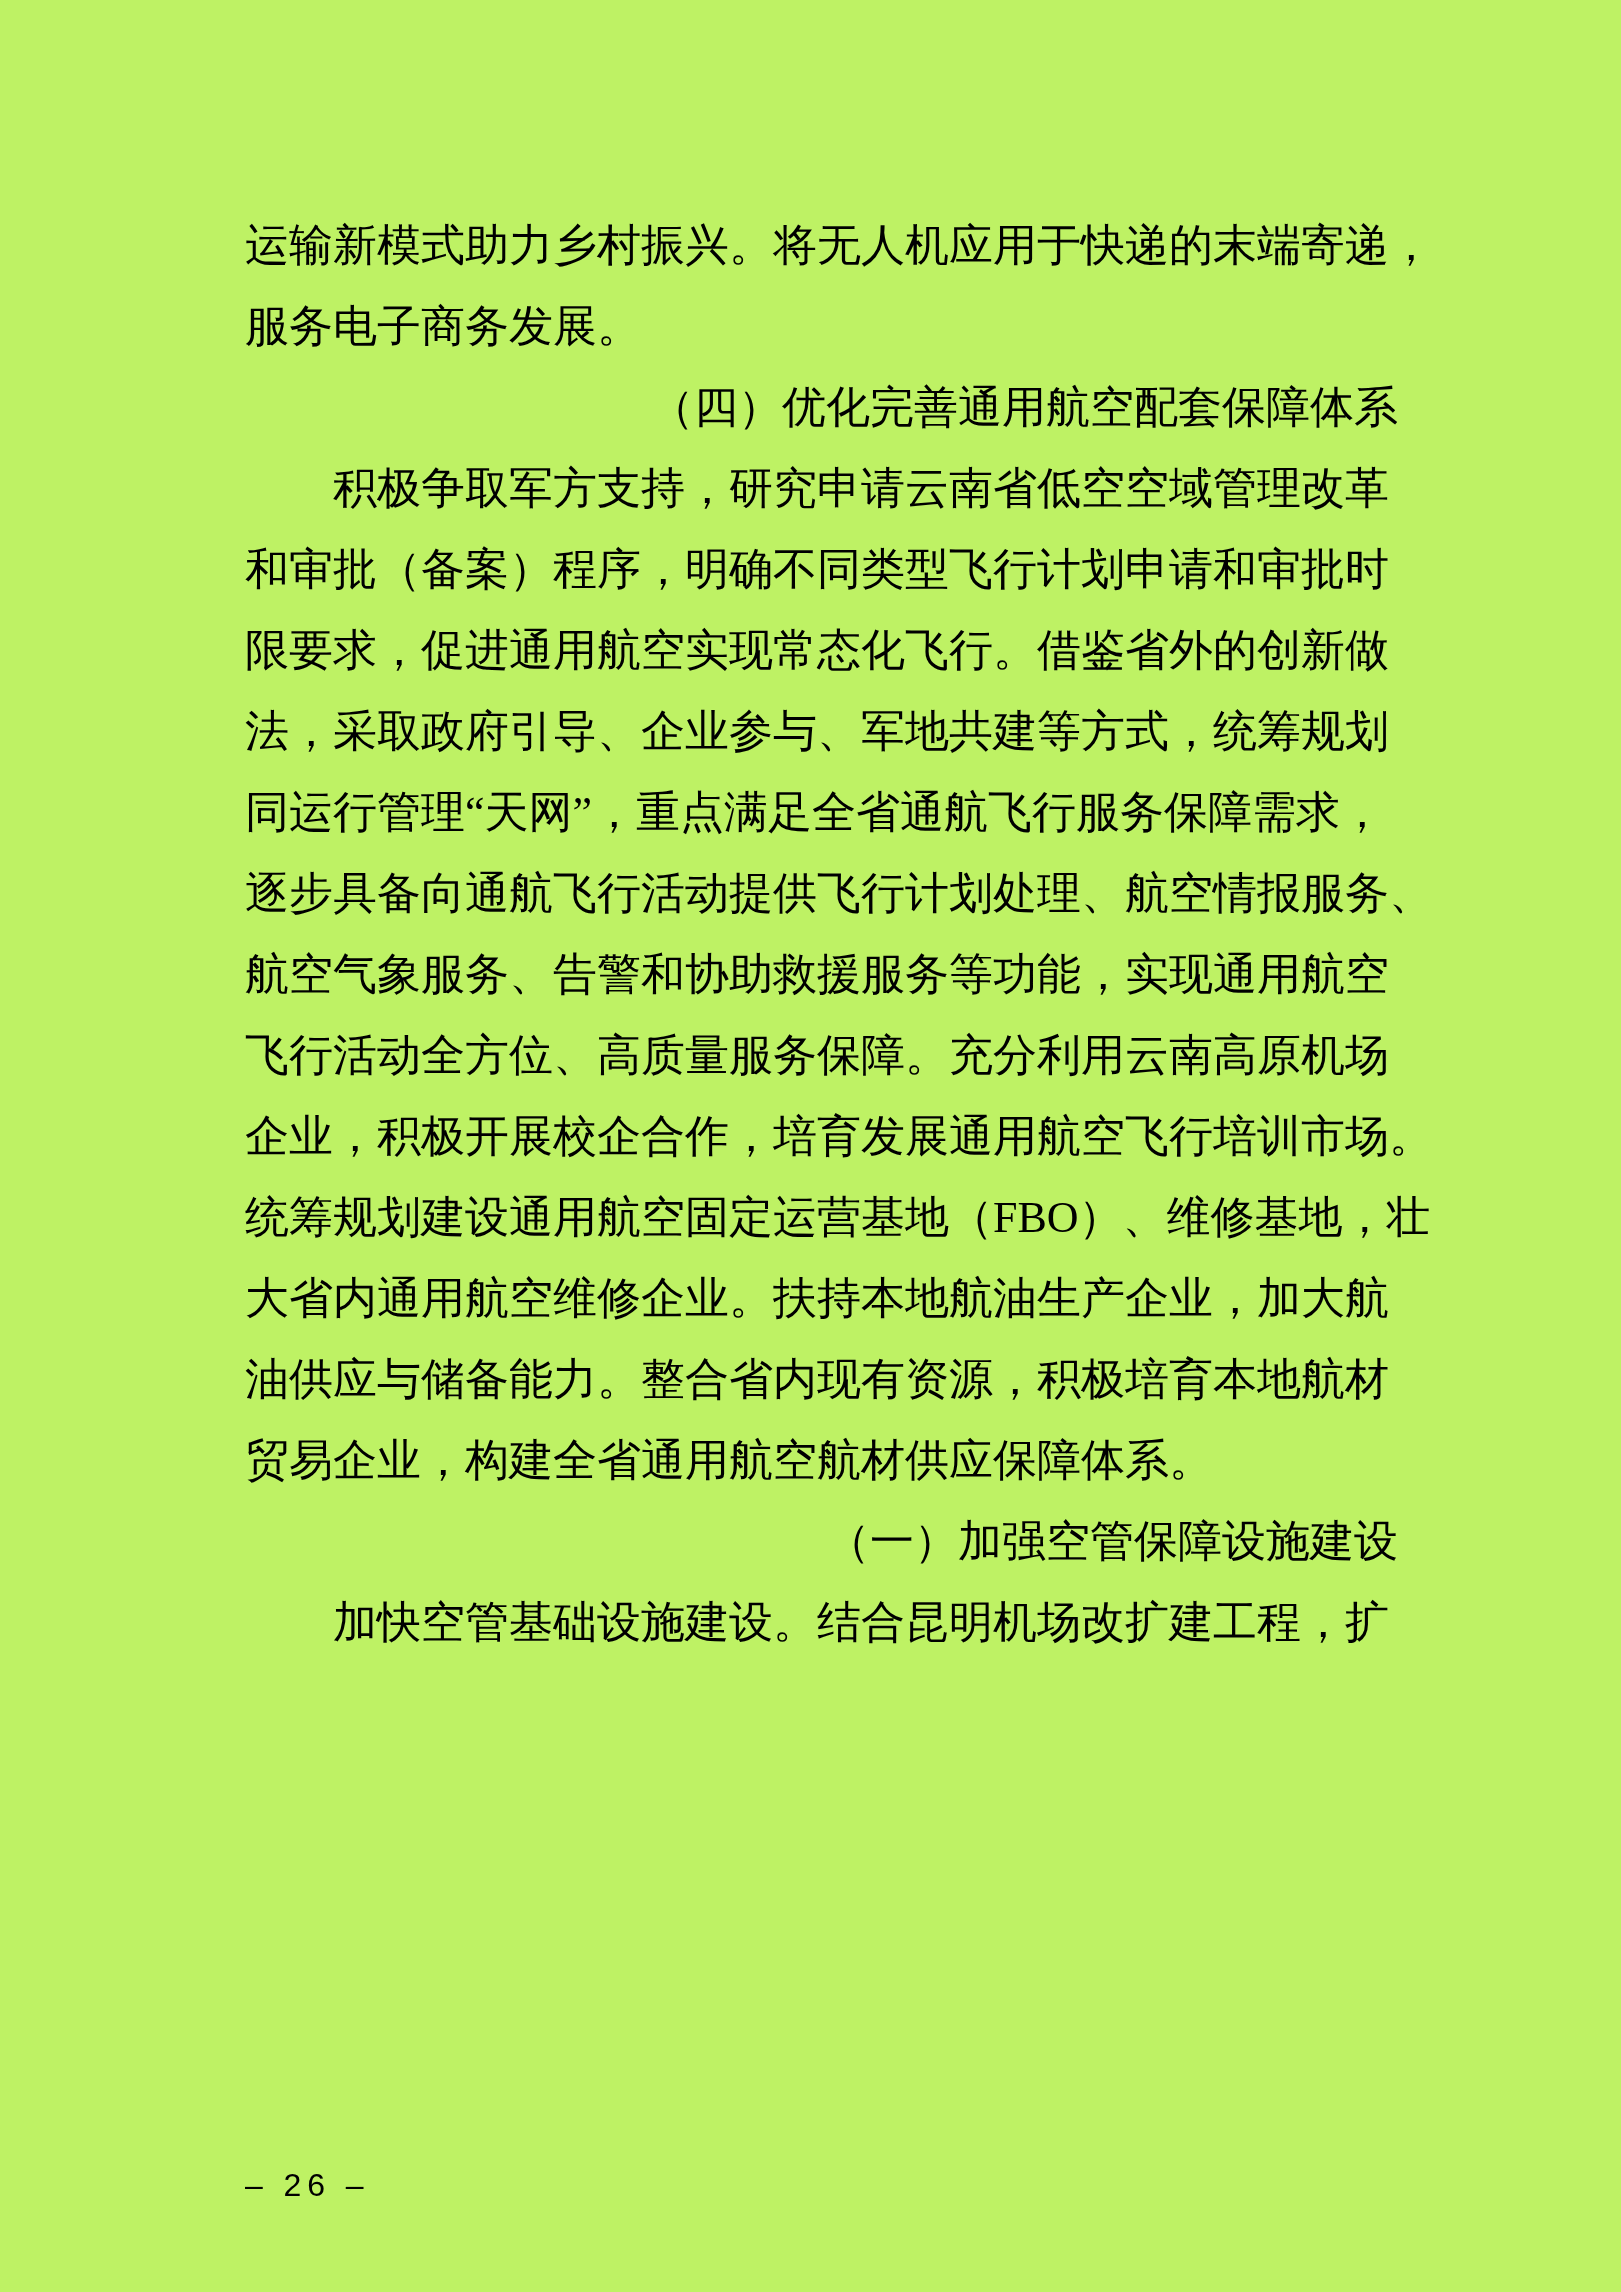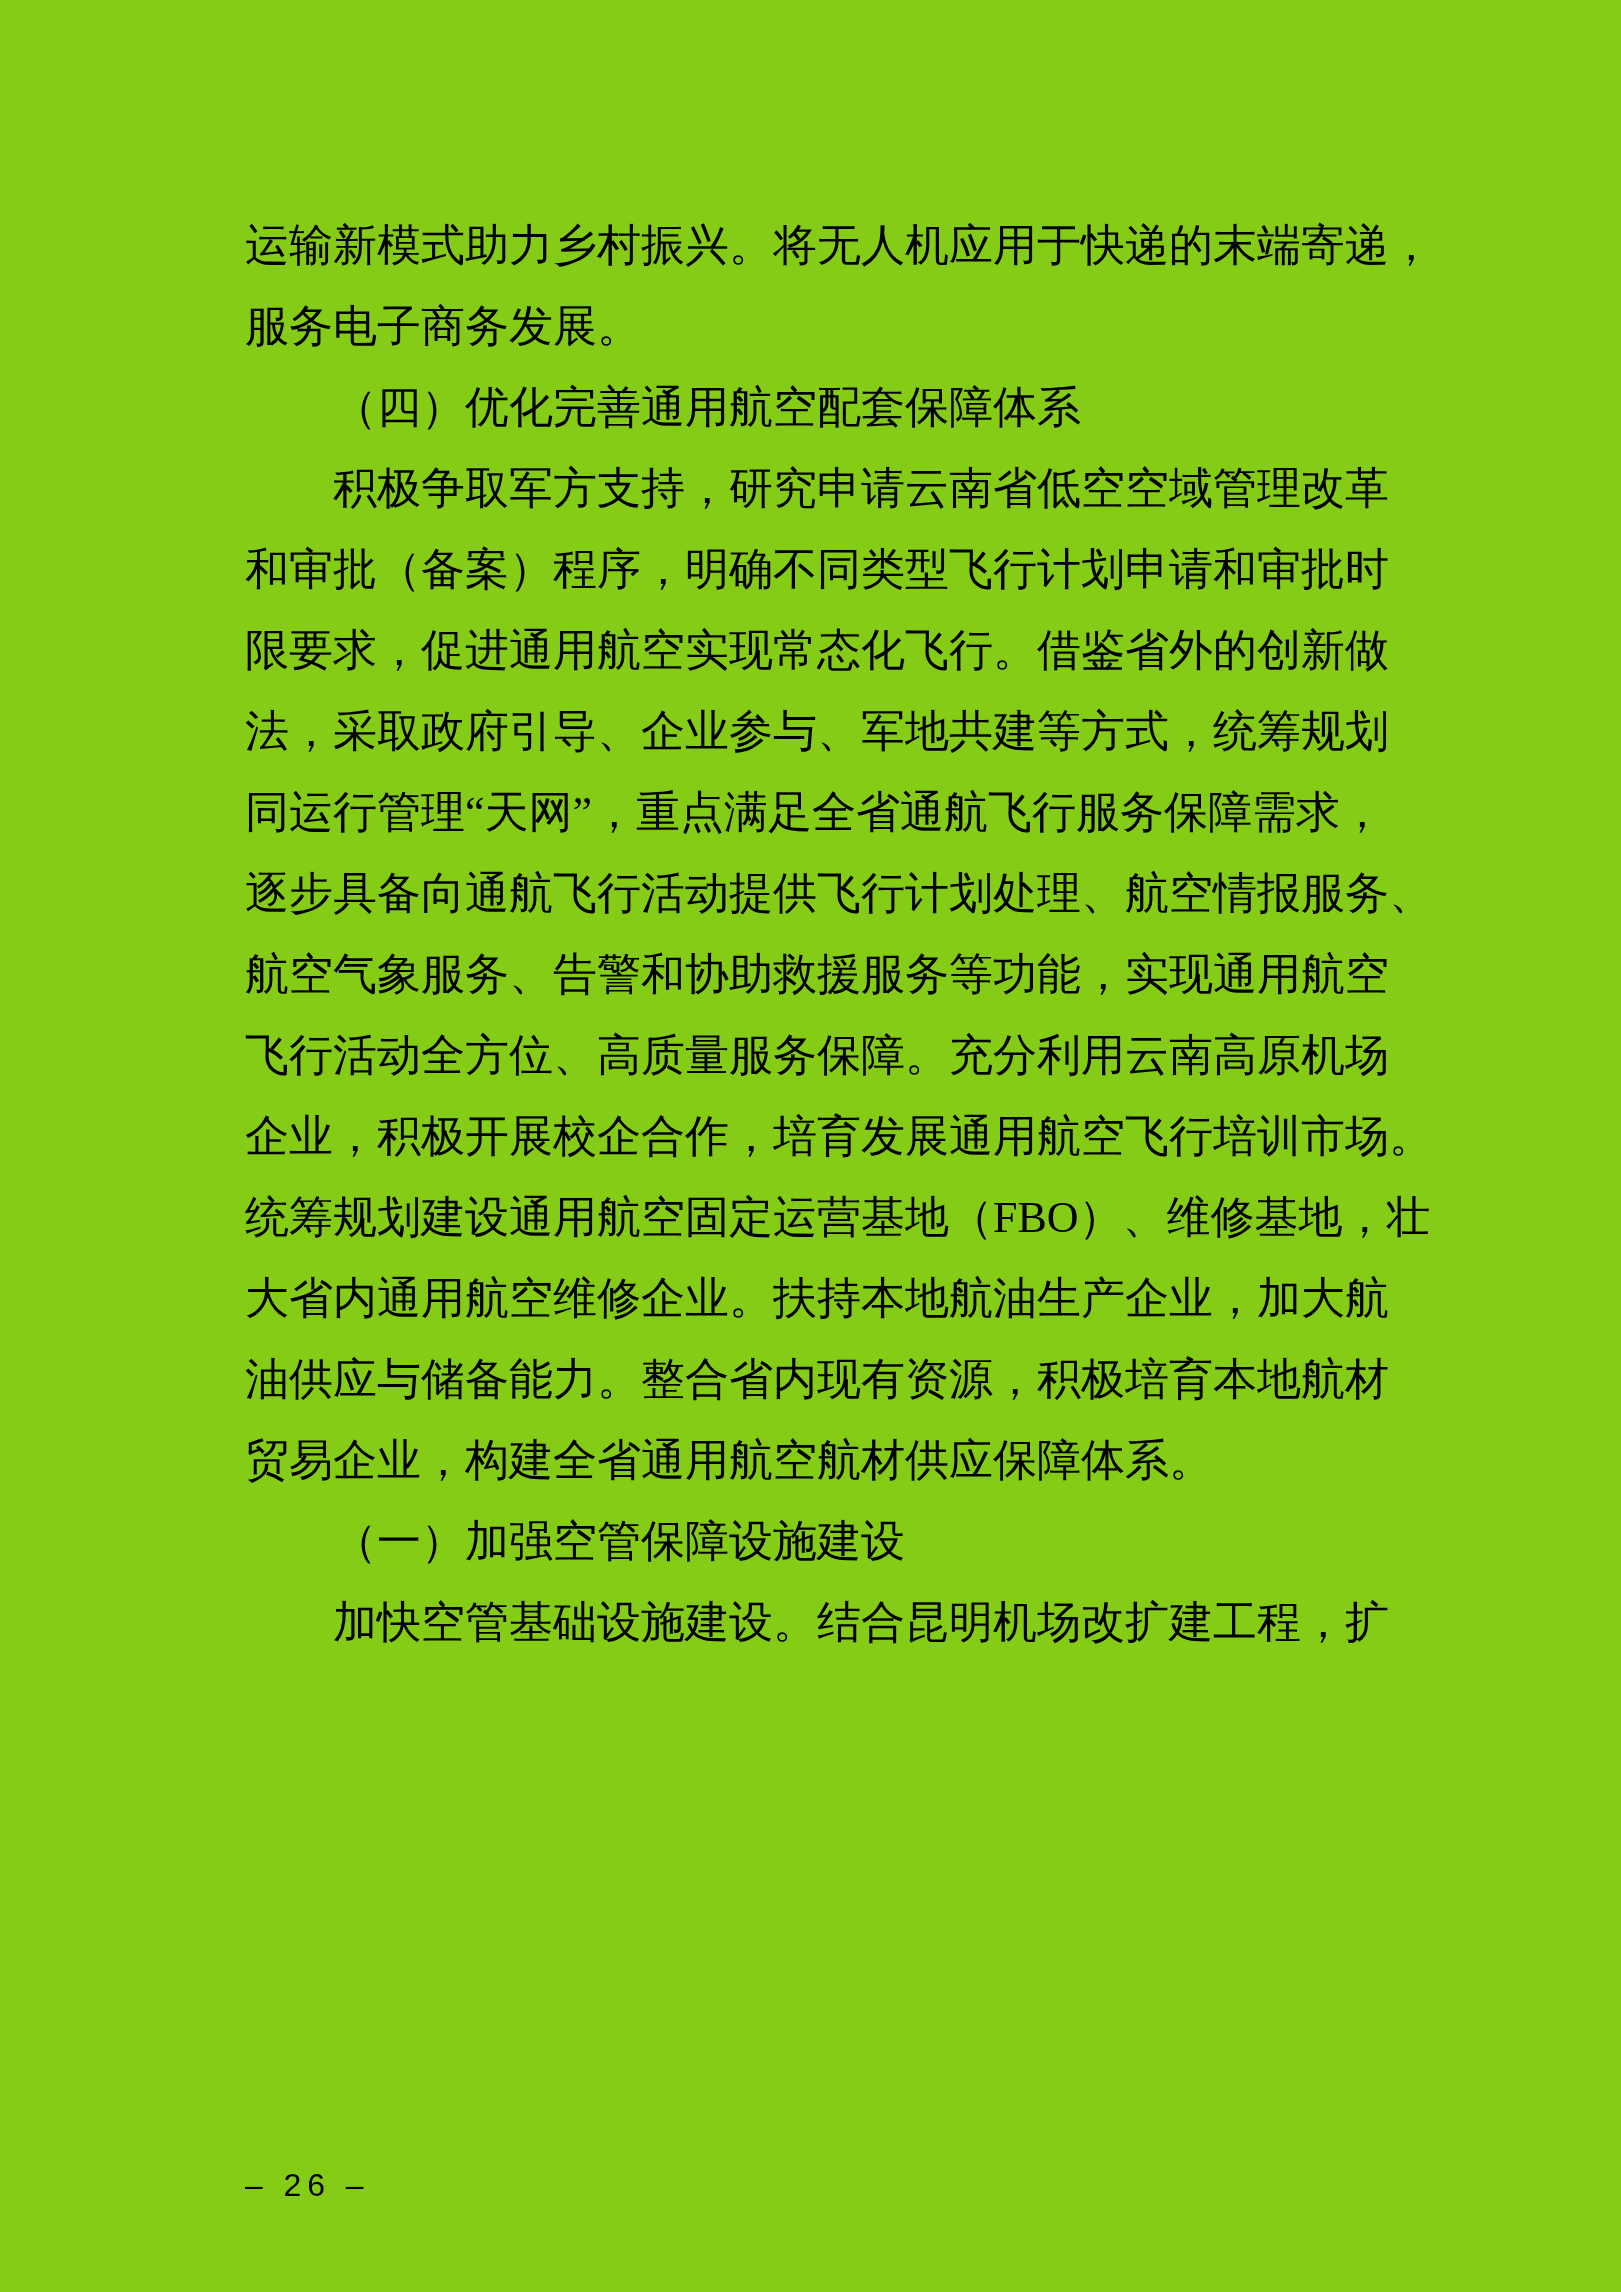--- a/index.html
+++ b/index.html
@@ -4,21 +4,21 @@
 <style>
   html, body {
     margin: 0;
     padding: 0;
     background: #ffffff;
   }
   .page {
     position: relative;
     width: 1621px;
     height: 2293px;
-    background: #84cc16;
+    background: #bef264;
     overflow: hidden;
     color: #000000;
   }
   .content {
     position: absolute;
     left: 245px;
     top: 205px;
     width: 1153px;
   }
   .line {
@@ -29,20 +29,21 @@
     letter-spacing: 0;
     white-space: nowrap;
     color: #000000;
   }
   .line.indent {
     padding-left: 88px;
   }
   .line.kai {
     font-family: "Liberation Serif", "DejaVu Serif", serif;
     font-size: 44px;
+    text-align: right;
   }
   .line.bold {
     font-family: "Liberation Sans", "DejaVu Sans", sans-serif;
     font-weight: bold;
     font-size: 46px;
     margin-top: 52px;
   }
   .page-number {
     position: absolute;
     left: 245px;

